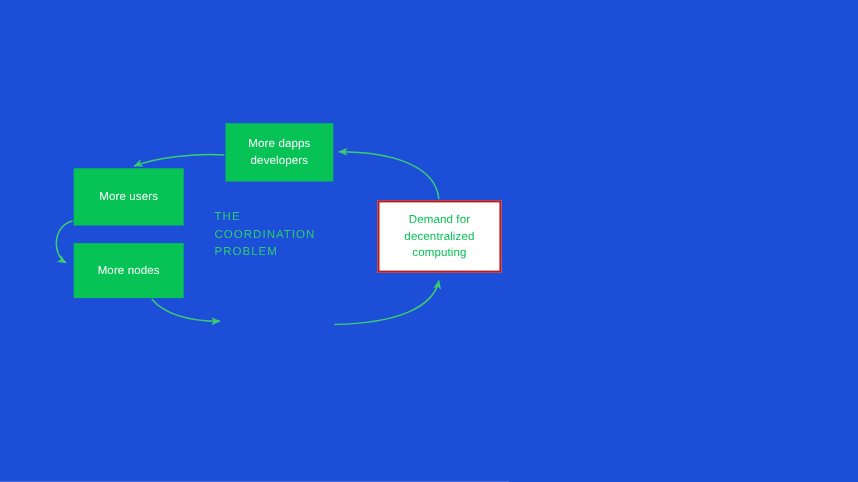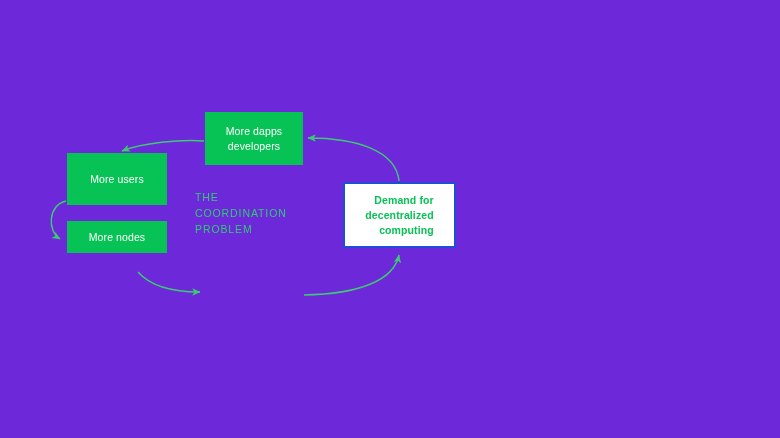--- a/index.html
+++ b/index.html
@@ -10,21 +10,21 @@
   body {
     width: 780px;
     height: 438px;
     font-family: "Liberation Sans", sans-serif;
     overflow: hidden;
   }
   #stage {
     position: relative;
     width: 780px;
     height: 438px;
-    background: #6d28d9;
+    background: #1d4ed8;
   }
   #arrow-layer {
     position: absolute;
     left: 0;
     top: 0;
     width: 780px;
     height: 438px;
   }
   .node {
     position: absolute;
@@ -38,27 +38,26 @@
   .node-filled {
     background: #07c254;
     color: #ffffff;
     font-size: 10.5px;
     line-height: 15px;
     font-weight: 400;
     letter-spacing: 0.1px;
   }
   .node-outline {
     background: #ffffff;
-    border: 2px solid #1d4ed8;
+    border: 2px solid #b91c1c;
     color: #07c254;
     font-size: 10.5px;
     line-height: 15px;
-    font-weight: bold;
+    font-weight: normal;
     letter-spacing: 0.1px;
-    text-align: right;
   }
   .node-label {
     display: block;
     white-space: pre-line;
     padding: 0 4px;
   }
   #center-title {
     position: absolute;
     left: 195px;
     top: 189px;
@@ -66,21 +65,21 @@
     color: #2ecc71;
     font-size: 10.5px;
     line-height: 16px;
     letter-spacing: 0.9px;
     white-space: pre-line;
     z-index: 2;
   }
   
   #node-dapps      { left: 205px; top: 112px; width: 98px;  height: 53px; }
   #node-users      { left: 67px;  top: 153px; width: 100px; height: 52px; text-align: center; }
-  #node-nodes      { left: 67px;  top: 221px; width: 100px; height: 32px; }
+  #node-nodes      { left: 67px;  top: 221px; width: 100px; height: 50px; }
   #node-network    { left: 207px; top: 265px; width: 96px;  height: 62px; }
   #node-demand     { left: 343px; top: 182px; width: 113px; height: 66px; }
 </style>
 </head>
 <body>
 
 <div id="stage">
 
   <svg id="arrow-layer" viewBox="0 0 780 438">
     <defs>

